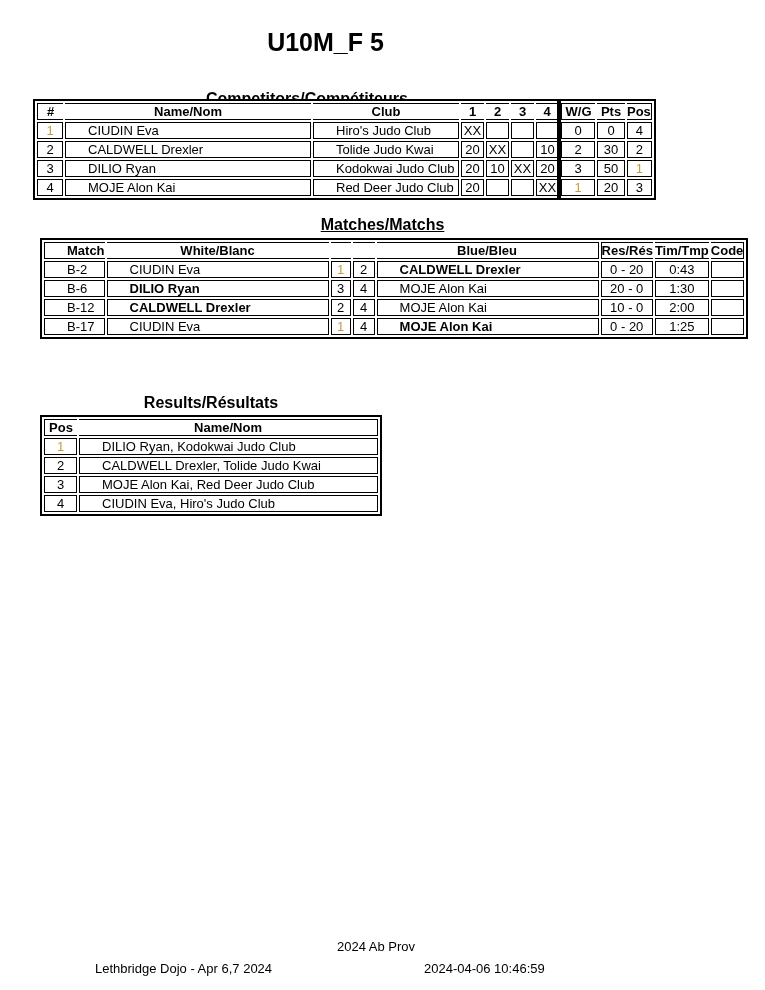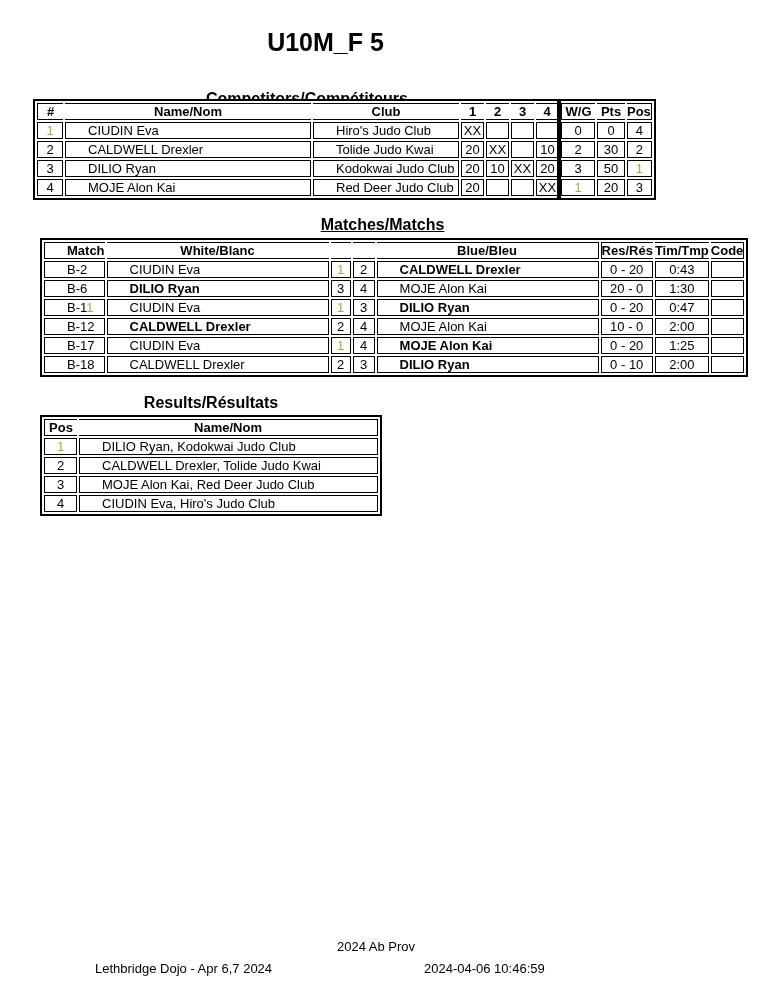--- a/index.html
+++ b/index.html
@@ -192,57 +192,37 @@
       <td class="left"><span>B-6</span><span class="gold"></span></td>
       <td class="left b">DILIO Ryan</td>
       <td>3</td>
       <td>4</td>
       <td class="left">MOJE Alon Kai</td>
       <td>20 - 0</td>
       <td>1:30</td>
       <td></td>
     </tr>
     <tr>
-      <td class="left"><span>B-1</span><span class="gold">1</span></td>
-      <td class="left">CIUDIN Eva</td>
-      <td class="gold">1</td>
-      <td>3</td>
-      <td class="left b">DILIO Ryan</td>
-      <td>0 - 20</td>
-      <td>0:47</td>
-      <td></td>
-    </tr>
-    <tr>
       <td class="left"><span>B-12</span><span class="gold"></span></td>
       <td class="left b">CALDWELL Drexler</td>
       <td>2</td>
       <td>4</td>
       <td class="left">MOJE Alon Kai</td>
       <td>10 - 0</td>
       <td>2:00</td>
       <td></td>
     </tr>
     <tr>
       <td class="left"><span>B-17</span><span class="gold"></span></td>
       <td class="left">CIUDIN Eva</td>
       <td class="gold">1</td>
       <td>4</td>
       <td class="left b">MOJE Alon Kai</td>
       <td>0 - 20</td>
       <td>1:25</td>
-      <td></td>
-    </tr>
-    <tr>
-      <td class="left"><span>B-18</span><span class="gold"></span></td>
-      <td class="left">CALDWELL Drexler</td>
-      <td>2</td>
-      <td>3</td>
-      <td class="left b">DILIO Ryan</td>
-      <td>0 - 10</td>
-      <td>2:00</td>
       <td></td>
     </tr>
   </tbody>
     </table>
 </div>
 
 <div class="abs section-title centered-title" style="top:394px; left:40px; width:342px;">Results/Résultats</div>
 
 <div class="tbl-wrap" style="top:415px; left:40px;">
   <table>

